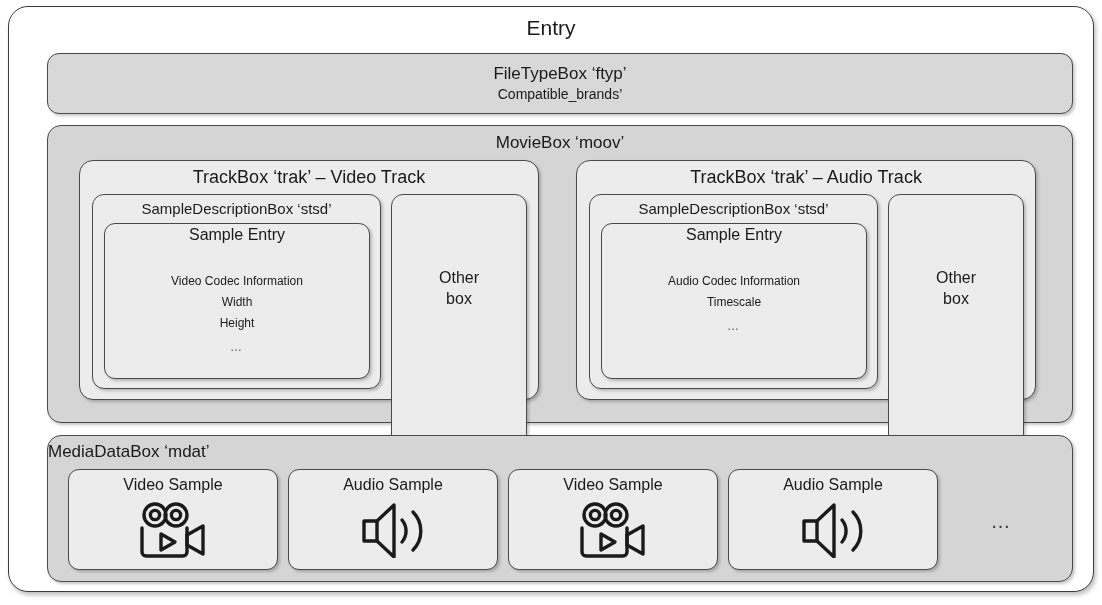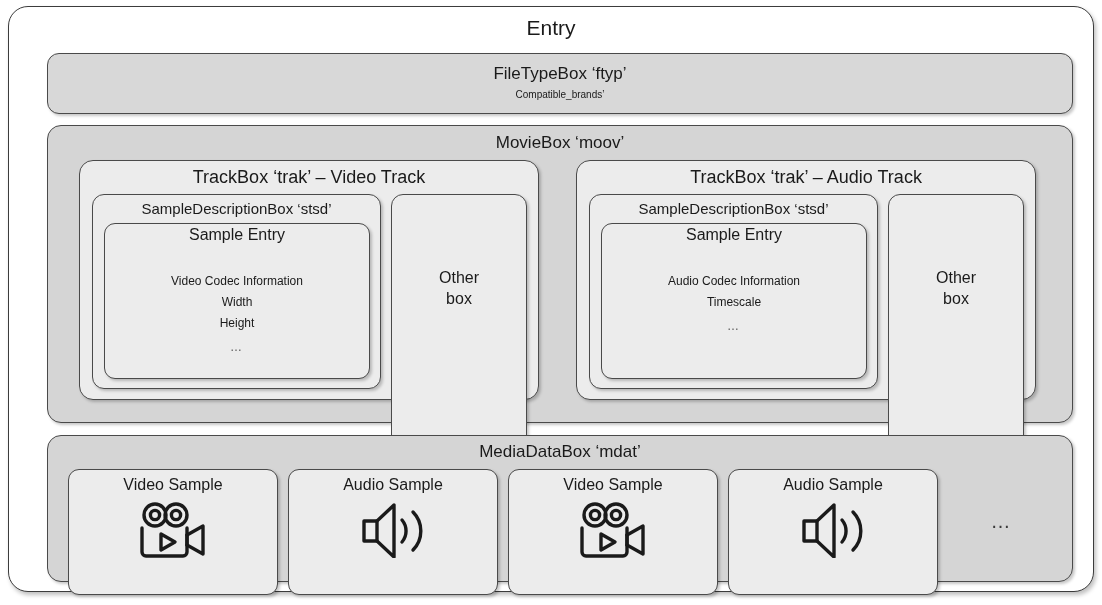--- a/index.html
+++ b/index.html
@@ -67,21 +67,21 @@
     background: #d8d8d8;
     border-radius: 12px;
   }
   #ftyp-box .lines {
     position: absolute;
     left: 0; right: 0;
     top: 9px;
     text-align: center;
   }
   #ftyp-line1 { font-size: 17px; line-height: 22px; }
-  #ftyp-line2 { font-size: 10px; line-height: 19px; }
+  #ftyp-line2 { font-size: 14px; line-height: 19px; }
 
   
   #moov-box {
     left: 38px;
     top: 118px;
     width: 1026px;
     height: 298px;
     background: #d5d5d5;
     border-radius: 14px;
   }
@@ -190,29 +190,29 @@
     top: 428px;
     width: 1026px;
     height: 147px;
     background: #d5d5d5;
     border-radius: 14px;
   }
   #mdat-title {
     position: absolute;
     left: 0; right: 0;
     top: 5px;
-    text-align: center;
+    text-align: left;
     font-size: 17px;
     line-height: 22px;
   }
 
   .sample-box {
     top: 33px;
     width: 210px;
-    height: 126px;
+    height: 101px;
     background: #ececec;
     border-radius: 11px;
   }
   #sample-1 { left: 20px; }
   #sample-2 { left: 240px; }
   #sample-3 { left: 460px; }
   #sample-4 { left: 680px; }
 
   .sample-label {
     position: absolute;

